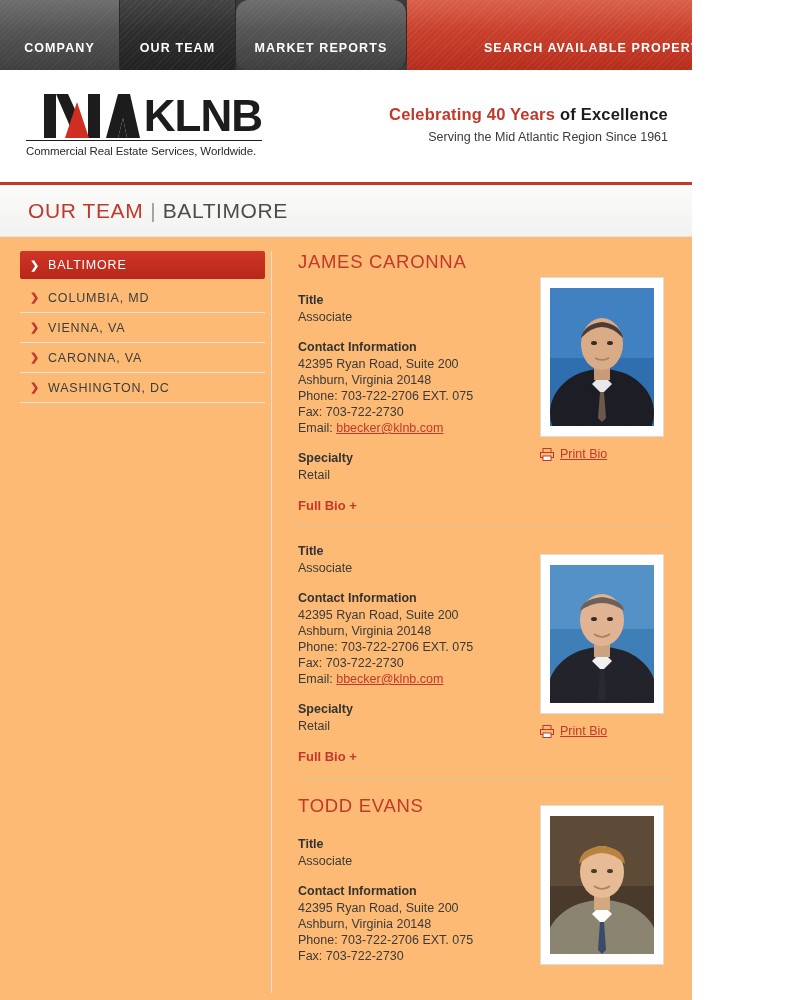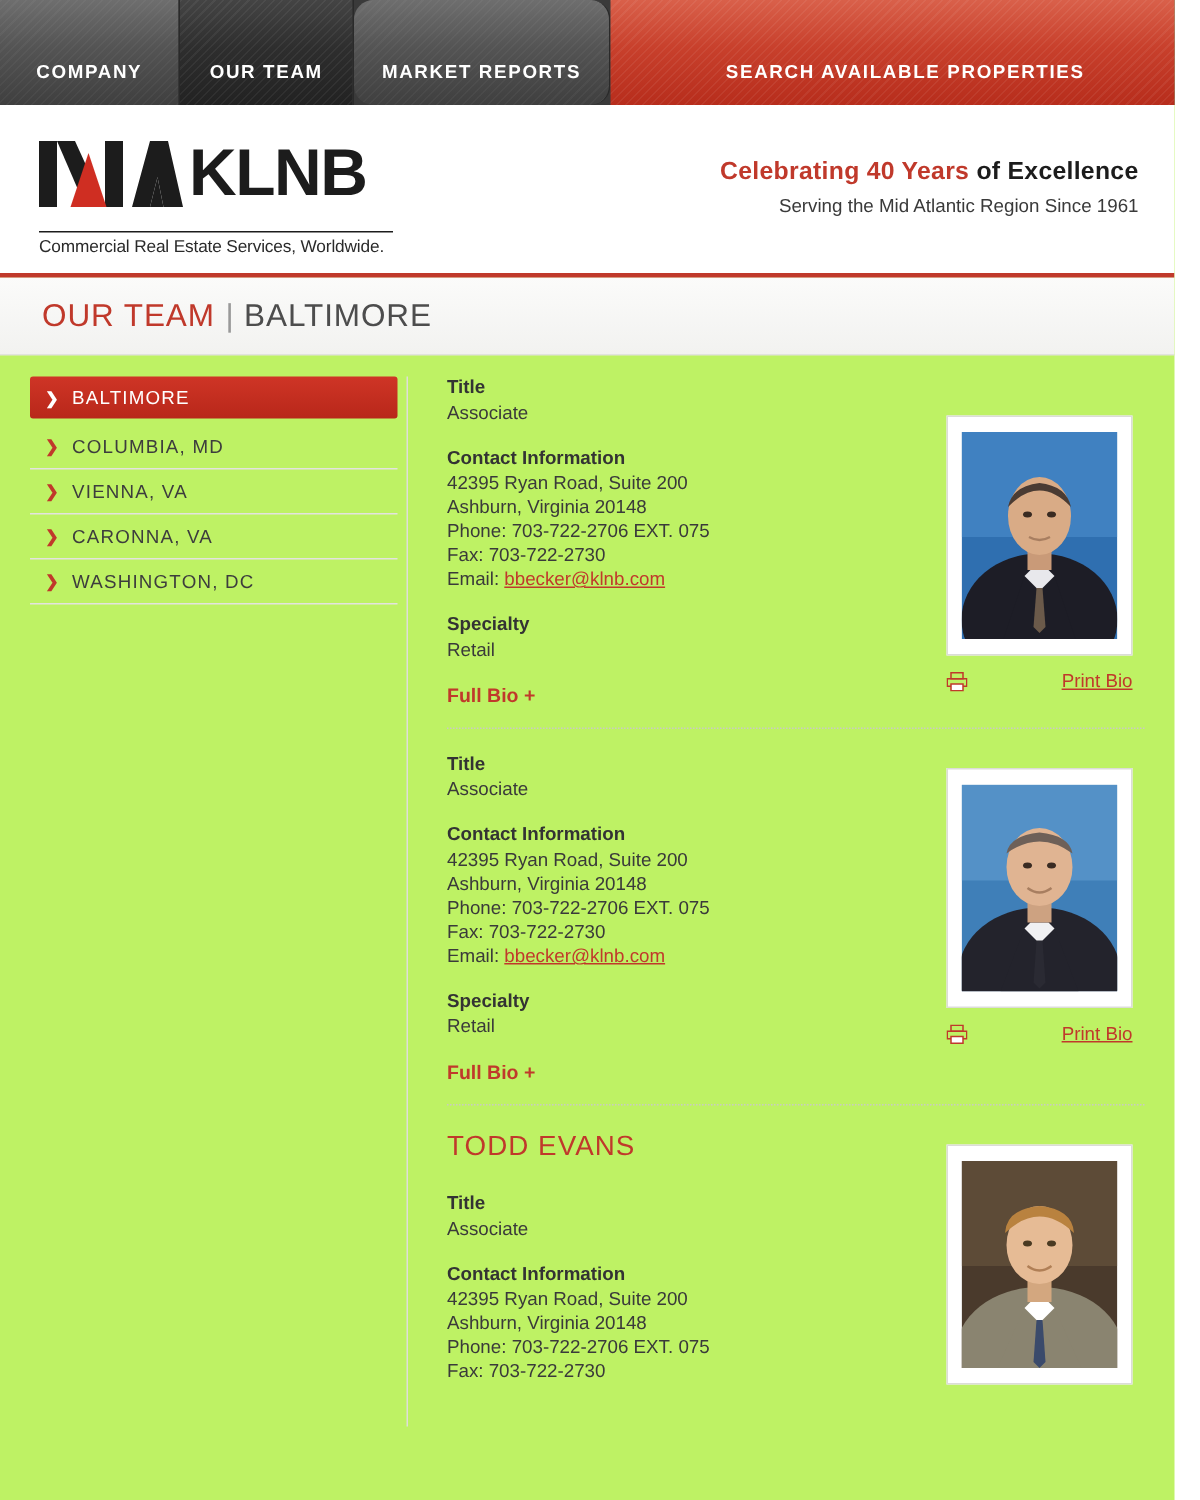--- a/index.html
+++ b/index.html
@@ -5,22 +5,22 @@
   * { box-sizing: border-box; }
   html, body {
     margin: 0; padding: 0;
     width: 800px; height: 1000px;
     background: #ffffff;
     font-family: "Liberation Sans", sans-serif;
     overflow: hidden;
   }
   #page {
     position: relative;
-    width: 783px; height: 1000px;
-    background: #bef264;
+    width: 692px; height: 1000px;
+    background: #fdba74;
     overflow: hidden;
   }
 
   
   .topnav {
     display: flex;
     height: 70px;
     width: 800px;
     background: #3a3a3a;
   }
@@ -73,35 +73,36 @@
     background: #ffffff;
     border-bottom: 3px solid #c0392b;
   }
   .logo-wrap {
     position: absolute;
     left: 26px; top: 22px;
   }
   .logo-mark {
     display: flex;
     align-items: flex-end;
+    justify-content: flex-end;
   }
   .nai-svg { display: block; }
   .klnb-text {
     font-size: 44px;
     font-weight: bold;
     letter-spacing: -1px;
     color: #1c1c1c;
     line-height: 44px;
     margin-left: 4px;
     font-family: "Liberation Sans", sans-serif;
   }
   .logo-tagline {
     font-size: 11.5px;
     color: #2a2a2a;
-    margin-top: 16px;
+    margin-top: 2px;
     letter-spacing: -0.1px;
     border-top: 1px solid #1c1c1c;
     padding-top: 4px;
     width: 236px;
   }
   .celebrate {
     position: absolute;
     right: 24px; top: 35px;
     text-align: right;
   }
@@ -248,21 +249,21 @@
   }
   .photo-inner {
     width: 104px;
     height: 138px;
     overflow: hidden;
     position: relative;
   }
   .printbio {
     display: flex;
     align-items: center;
-    justify-content: space-between;
+    justify-content: flex-start;
     margin-top: 10px;
     font-size: 12.5px;
     color: #c0392b;
     cursor: pointer;
   }
   .printbio .pbtxt { text-decoration: underline; }
   .printer-icon { margin-right: 6px; }
 </style>
 </head>
 <body>
@@ -336,20 +337,21 @@
       </div>
       <div class="side-item">
         <span class="chev">❯</span>
         <span>WASHINGTON, DC</span>
       </div>
     </div>
 
     <div class="main">
 
       <div class="person">
+        <div class="person-name">JAMES CARONNA</div>
         <div class="block">
           <div class="field-label">Title</div>
           <div class="field-value">Associate</div>
         </div>
         <div class="block">
           <div class="field-label">Contact Information</div>
           <div class="field-value">42395 Ryan Road, Suite 200</div>
           <div class="field-value">Ashburn, Virginia 20148</div>
           <div class="field-value">Phone: 703-722-2706 EXT. 075</div>
           <div class="field-value">Fax: 703-722-2730</div>

